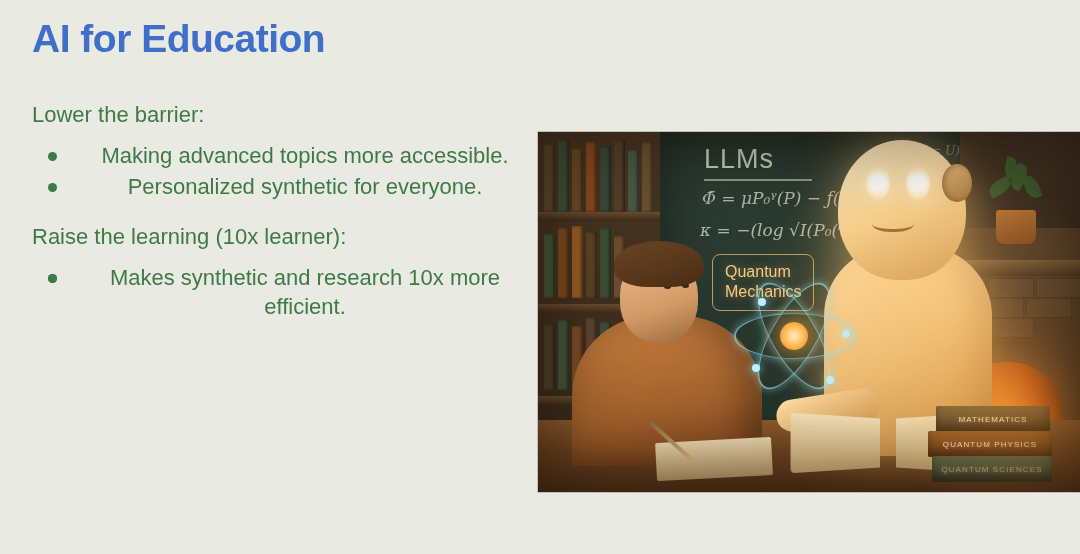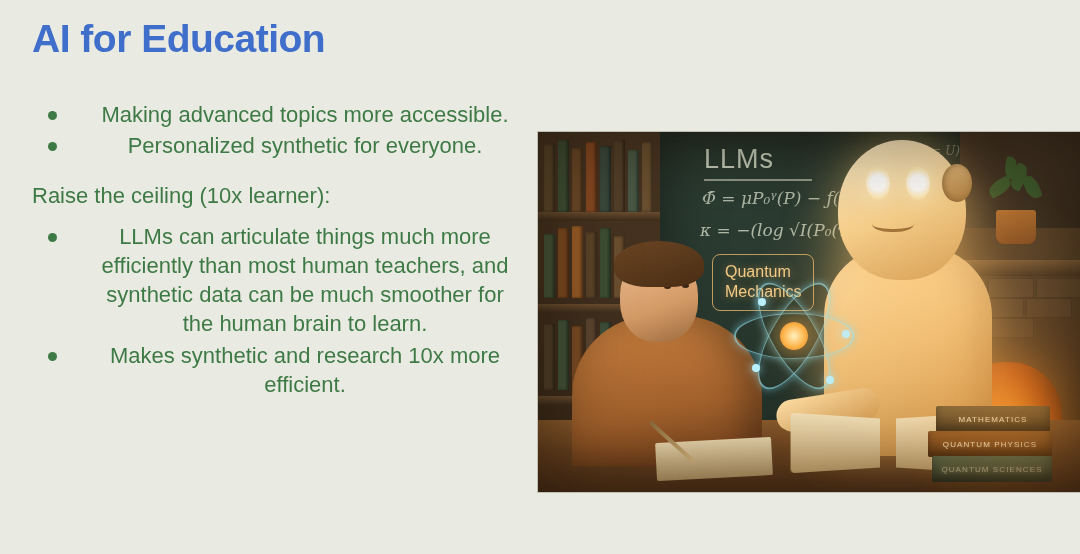--- a/index.html
+++ b/index.html
@@ -386,38 +386,38 @@
 </style>
 </head>
 <body>
 
 <div class="slide">
 
   <div class="slide-title">AI for Education</div>
 
   <div class="text-col">
 
+    <p class="lead">Lower the barrier:</p>
 
     <ul class="bullets">
       <li>
         <span class="dot"></span>
         <span>Making advanced topics more accessible.</span>
       </li>
       <li>
         <span class="dot"></span>
         <span>Personalized synthetic for everyone.</span>
       </li>
     </ul>
 
-    <p class="lead second">Raise the ceiling (10x learner):</p>
+    <p class="lead second">Raise the learning (10x learner):</p>
 
     <ul class="bullets">
       <li>
         <span class="dot"></span>
-        <span>LLMs can articulate things much more efficiently than most human teachers, and synthetic data can be much smoother for the human brain to learn.</span>
       </li>
       <li>
         <span class="dot"></span>
         <span>Makes synthetic and research 10x more efficient.</span>
       </li>
     </ul>
   </div>
 
   <div class="illustration">
     <div class="scene">

